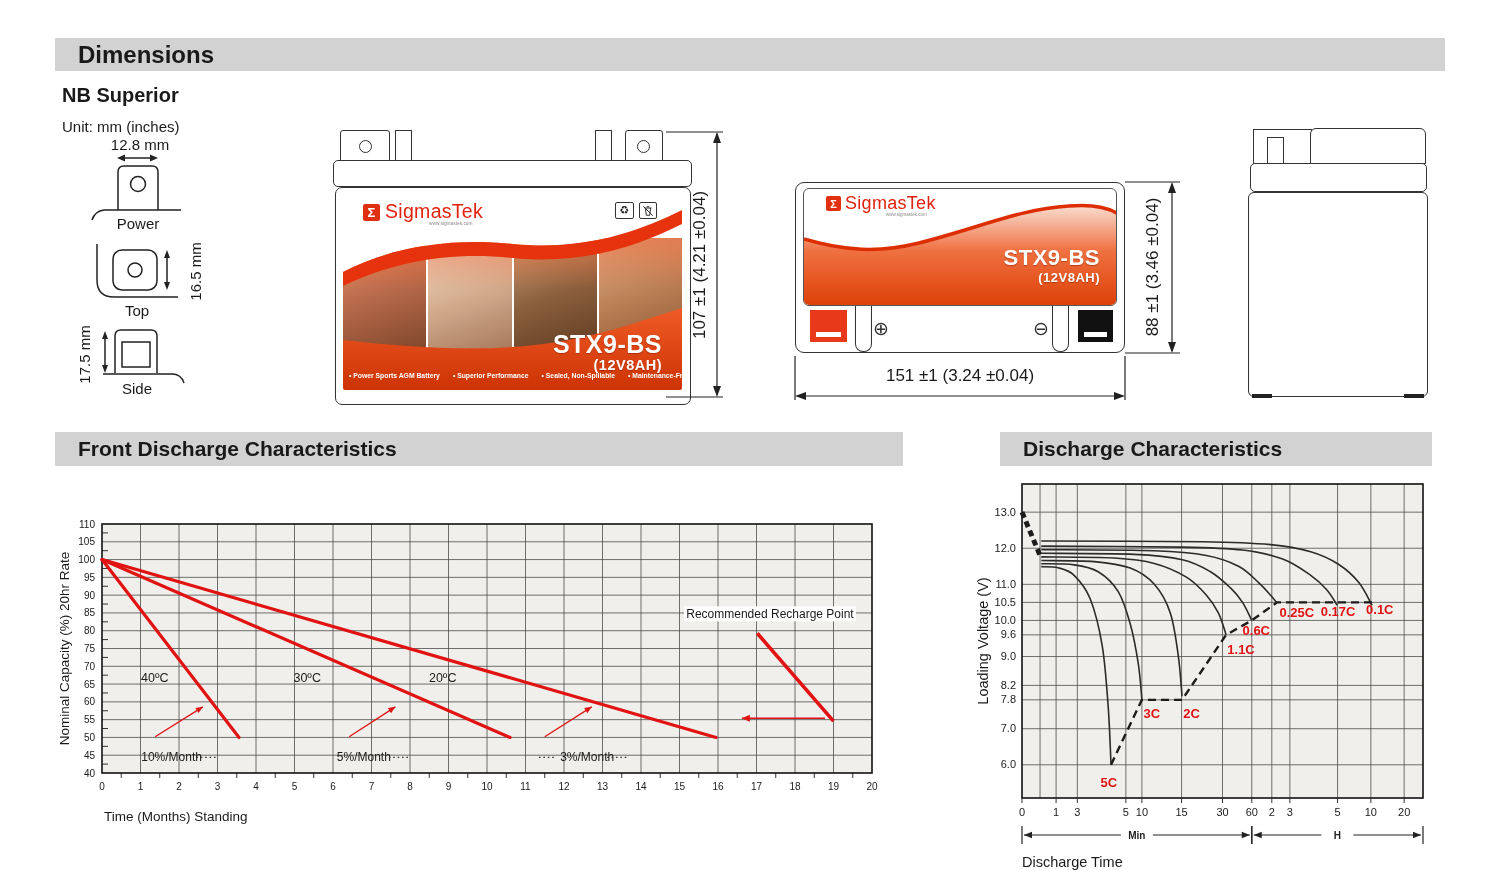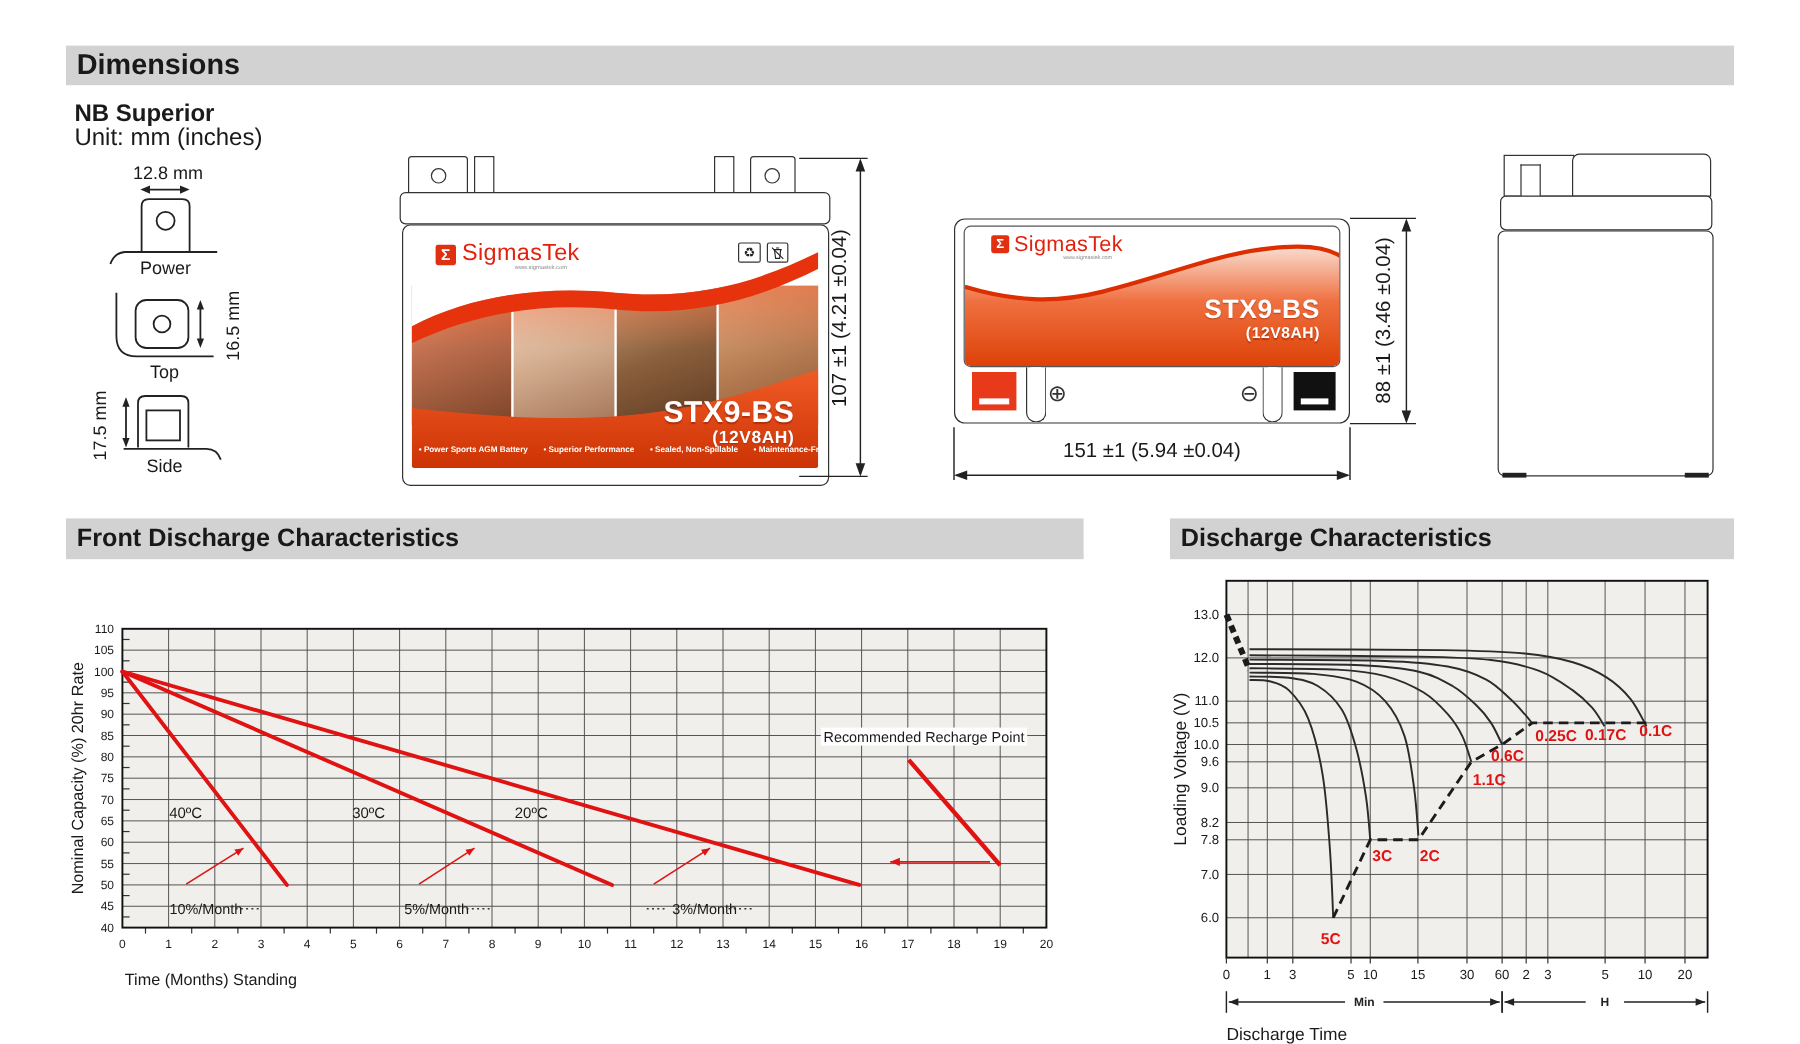--- a/index.html
+++ b/index.html
@@ -1,20 +1,20 @@
 <!DOCTYPE html>
 <html><head>
 <meta charset="utf-8">
 <style>
   html,body{margin:0;padding:0}
   body{width:1500px;height:870px;position:relative;background:#fff;
        font-family:"Liberation Sans",sans-serif;color:#1a1a1a;overflow:hidden}
   .abs{position:absolute}
   .bar{position:absolute;background:#d2d2d2;display:flex;align-items:center}
-  .bar span{font-weight:bold;color:#191919;padding-left:9px}
+  .bar span{font-weight:bold;color:#191919;padding-left:23px}
   .h1{font-size:24px}
   .h2{font-size:21px}
   .outline{position:absolute;border:1.5px solid #333;background:#fff;box-sizing:border-box}
   .dimtext{position:absolute;font-size:17px;color:#1a1a1a;text-align:center;white-space:nowrap}
   .rot{transform:rotate(-90deg);transform-origin:center center}
   .tlabel{position:absolute;font-size:15px;text-align:center;color:#1a1a1a}
   .circ{position:absolute;border:1.5px solid #333;border-radius:50%;background:#fff;box-sizing:border-box}
   .logo-box{position:absolute;background:#e03010;color:#fff;font-weight:bold;
             display:flex;align-items:center;justify-content:center;border-radius:2px}
   .brand{position:absolute;font-weight:normal;color:#e2220e;letter-spacing:.3px}
@@ -34,21 +34,21 @@
   .term-sq .wbar{position:absolute;background:#fff}
 </style>
 </head>
 <body>
 
 <div class="bar" style="left:55px;top:38px;width:1390px;height:33px">
   <span class="h1">Dimensions</span>
 </div>
 
 <div class="abs" style="left:62px;top:84px;font-size:20px;font-weight:bold">NB Superior</div>
-<div class="abs" style="left:62px;top:104px;font-size:20px">Unit: mm (inches)</div>
+<div class="abs" style="left:62px;top:118px;font-size:15px">Unit: mm (inches)</div>
 
 <svg class="abs" style="left:60px;top:130px" width="260" height="285">
   <g stroke="#222" stroke-width="1.5" fill="none">
 
     <line x1="63" y1="28" x2="92" y2="28"></line>
 
     <path d="M58,80 V42 Q58,36 64,36 H92 Q98,36 98,42 V80" fill="#fff"></path>
     <circle cx="78" cy="54" r="7.5" fill="#fff"></circle>
     <path d="M121,80 H44 Q35,81 32,90"></path>
 
@@ -181,21 +181,21 @@
 
 <svg class="abs" style="left:790px;top:352px" width="340" height="52">
   <g stroke="#222" stroke-width="1.2" fill="none">
     <line x1="5" y1="4" x2="5" y2="48"></line>
       <line x1="335" y1="4" x2="335" y2="48"></line>
     <line x1="7" y1="44" x2="333" y2="44"></line>
   </g>
   <polygon points="5,44 16,40 16,48" fill="#222"></polygon>
   <polygon points="335,44 324,40 324,48" fill="#222"></polygon>
 </svg>
-<div class="dimtext" style="left:795px;top:366px;width:330px">151 ±1 (5.94 ±0.04)</div>
+<div class="dimtext" style="left:795px;top:366px;width:330px">151 ±1 (3.24 ±0.04)</div>
 
 <svg class="abs" style="left:1120px;top:177px" width="66" height="182">
   <g stroke="#222" stroke-width="1.2" fill="none">
     <line x1="5" y1="5" x2="60" y2="5"></line>
       <line x1="5" y1="176" x2="60" y2="176"></line>
     <line x1="52" y1="7" x2="52" y2="174"></line>
   </g>
   <polygon points="52,5 48,16 56,16" fill="#222"></polygon>
   <polygon points="52,176 48,165 56,165" fill="#222"></polygon>
 </svg>
@@ -207,21 +207,21 @@
   <div class="outline" style="left:62px;top:0;width:116px;height:36px;border-radius:6px 6px 0 0"></div>
   <div class="outline" style="left:2px;top:35px;width:177px;height:29px;border-radius:5px"></div>
   <div class="outline" style="left:0;top:64px;width:180px;height:205px;border-radius:6px"></div>
   <div class="abs" style="left:4px;top:266px;width:20px;height:3.5px;background:#222"></div>
   <div class="abs" style="left:156px;top:266px;width:20px;height:3.5px;background:#222"></div>
 </div>
 
 <div class="bar" style="left:55px;top:432px;width:848px;height:34px">
   <span class="h2">Front Discharge Characteristics</span>
 </div>
-<div class="bar" style="left:975px;top:432px;width:470px;height:34px">
+<div class="bar" style="left:1000px;top:432px;width:432px;height:34px">
   <span class="h2">Discharge Characteristics</span>
 </div>
 
 <svg class="abs" style="left:55px;top:505px" width="880" height="330" id="selfChart">
     <rect x="47" y="19" width="770" height="249" fill="#f0efeb"></rect>
     <line x1="85.5" y1="19" x2="85.5" y2="268" stroke="#4d4d4d" stroke-width="0.8"></line>
     <line x1="124" y1="19" x2="124" y2="268" stroke="#4d4d4d" stroke-width="0.8"></line>
     <line x1="162.5" y1="19" x2="162.5" y2="268" stroke="#4d4d4d" stroke-width="0.8"></line>
     <line x1="201" y1="19" x2="201" y2="268" stroke="#4d4d4d" stroke-width="0.8"></line>
     <line x1="239.5" y1="19" x2="239.5" y2="268" stroke="#4d4d4d" stroke-width="0.8"></line>

